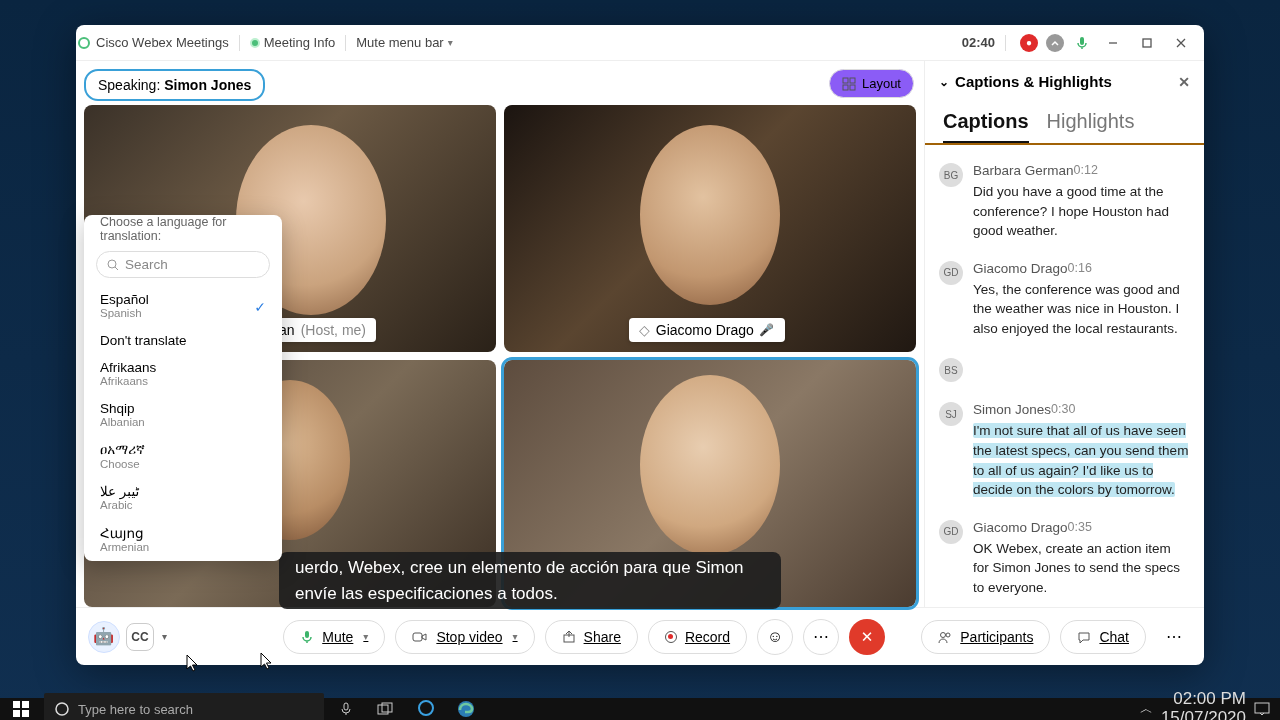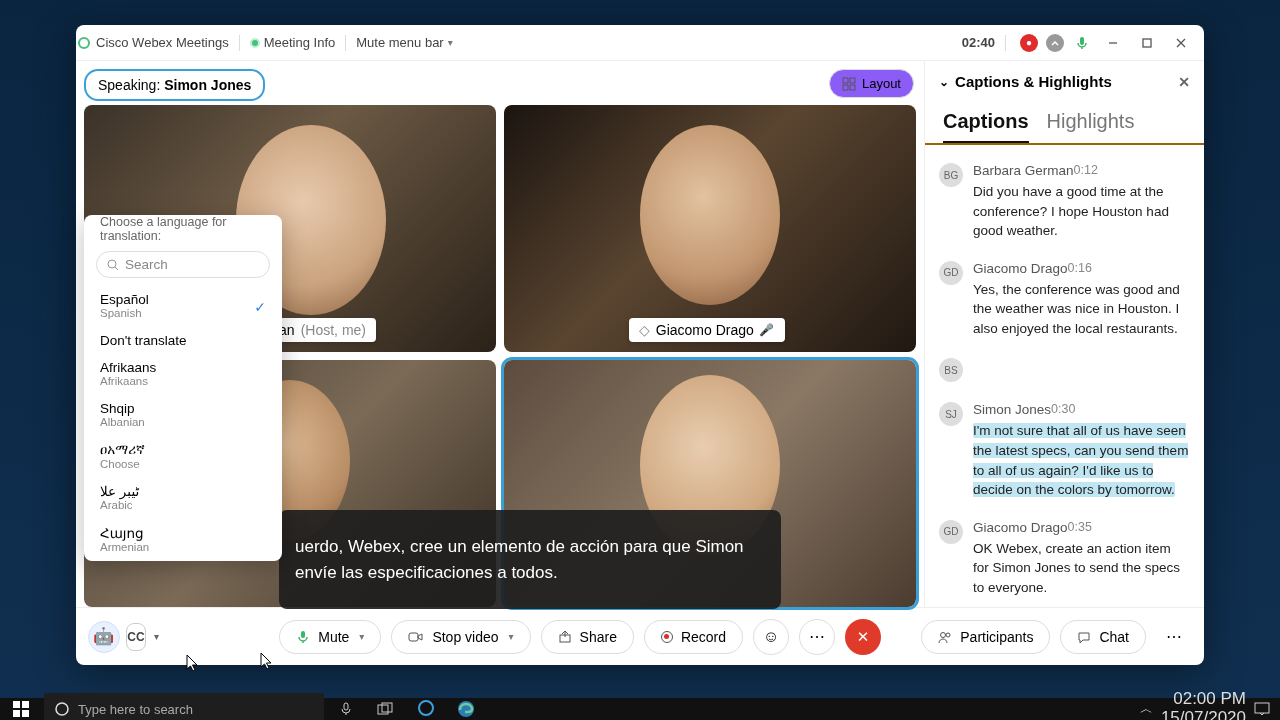--- a/index.html
+++ b/index.html
@@ -35,21 +35,21 @@
 .t4{background:linear-gradient(135deg,#5d4c3e 0%,#8a7865 50%,#4b3c30 100%);}
 .face{position:absolute;border-radius:50%;}
 .t1 .face{width:150px;height:190px;left:55%;top:8%;background:radial-gradient(circle at 45% 40%,#e8c9ad 0%,#caa37e 60%,#8a6040 100%);transform:translateX(-50%);}
 .t2 .face{width:140px;height:180px;left:50%;top:8%;background:radial-gradient(circle at 45% 40%,#e2c2a0 0%,#c29770 60%,#85593a 100%);transform:translateX(-50%);}
 .t3 .face{width:120px;height:160px;left:50%;top:8%;background:radial-gradient(circle at 45% 40%,#dbb892 0%,#b88d65 60%,#7a5236 100%);transform:translateX(-50%);}
 .t4 .face{width:140px;height:180px;left:50%;top:6%;background:radial-gradient(circle at 45% 40%,#e8cdb0 0%,#d0a880 60%,#8f6240 100%);transform:translateX(-50%);}
 .nametag{position:absolute;bottom:10px;left:10px;background:#fff;border-radius:4px;padding:4px 10px;font-size:14px;display:flex;align-items:center;gap:6px;box-shadow:0 1px 4px rgba(0,0,0,.2);}
 .nametag .host{color:#888;}
 .mic-muted{color:#d33;font-size:12px;}
 
-.caption-overlay{position:absolute;left:195px;right:135px;bottom:-2px;background:rgba(30,30,30,.92);color:#fff;border-radius:8px;padding:24px 16px;font-size:17px;line-height:1.5;z-index:30;}
+.caption-overlay{position:absolute;left:195px;right:135px;bottom:-2px;background:rgba(30,30,30,.92);color:#fff;border-radius:8px;padding:3px 16px;font-size:17px;line-height:1.5;z-index:30;}
 
 .lang-popup{position:absolute;left:8px;bottom:46px;width:198px;background:#fff;border-radius:8px;box-shadow:0 6px 24px rgba(0,0,0,.25);z-index:40;padding:0 0;font-size:13.5px;}
 .lang-popup .hdr{padding:0 16px 8px;color:#666;font-size:12.5px;}
 .lang-popup .search{margin:0 12px 8px;border:1px solid #ddd;border-radius:16px;padding:5px 10px;display:flex;align-items:center;gap:6px;color:#888;}
 .lang-popup .item{padding:6px 16px;display:flex;align-items:center;justify-content:space-between;}
 .lang-popup .item .sub{display:block;font-size:11.5px;color:#888;line-height:1.2;}
 .lang-popup .check{color:#2a7de1;font-size:14px;}
 
 .panel{width:280px;border-left:1px solid #eee;display:flex;flex-direction:column;}
 .panel-hdr{display:flex;align-items:center;padding:12px 14px;font-size:15px;font-weight:700;}
@@ -63,24 +63,24 @@
 .avatar{flex:0 0 24px;width:24px;height:24px;border-radius:50%;background:#ddd;color:#666;font-size:10px;display:flex;align-items:center;justify-content:center;}
 .cap-body{flex:1;font-size:13.5px;}
 .cap-top{display:flex;justify-content:flex-start;color:#555;margin-bottom:4px;}
 .cap-top .tm{color:#888;font-size:12.5px;}
 .cap-text{color:#222;line-height:1.45;}
 .hl{background:#bfe6f2;border-radius:2px;}
 
 .toolbar{height:58px;display:flex;align-items:center;padding:0 12px;gap:10px;border-top:1px solid #eee;}
 .left-tools{display:flex;align-items:center;gap:6px;}
 .assistant-btn{width:32px;height:32px;border-radius:50%;background:#e9f1ff;display:flex;align-items:center;justify-content:center;font-size:17px;border:1px solid #d0e0ff;}
-.cc-btn{width:20px;height:28px;border:1px solid #ccc;border-radius:8px;display:flex;align-items:center;justify-content:center;font-size:12px;font-weight:700;color:#444;}
+.cc-btn{width:28px;height:28px;border:1px solid #ccc;border-radius:8px;display:flex;align-items:center;justify-content:center;font-size:12px;font-weight:700;color:#444;}
 .cc-caret{font-size:10px;color:#666;margin-left:2px;}
 .center-tools{margin-left:auto;margin-right:auto;display:flex;align-items:center;gap:10px;position:relative;left:40px;}
-.pill{border:1px solid #ddd;border-radius:22px;padding:8px 16px;font-size:14px;display:flex;align-items:center;gap:8px;background:#fff;}
+.pill{border:1px solid #ddd;border-radius:22px;padding:8px 16px;font-size:14px;display:flex;align-items:center;gap:8px;background:#fff;text-decoration:underline;}
 .pill .caret{font-size:10px;color:#777;margin-left:2px;}
 .more-btn{width:36px;height:36px;border:1px solid #ddd;border-radius:50%;display:flex;align-items:center;justify-content:center;font-size:16px;}
 .end-btn{width:36px;height:36px;border-radius:50%;background:#e03a2a;color:#fff;display:flex;align-items:center;justify-content:center;font-size:15px;}
 .right-tools{display:flex;align-items:center;gap:10px;}
 
 .cursor{position:absolute;width:14px;height:20px;z-index:100;}
 
 .taskbar{position:absolute;left:0;right:0;bottom:0;height:22px;background:#111;display:flex;align-items:center;color:#ddd;font-size:13px;}
 .taskbar .start{width:42px;display:flex;justify-content:center;align-items:center;}
 .taskbar .search{display:flex;align-items:center;gap:8px;background:#1e1e1e;border-radius:2px;flex:0 0 280px;height:32px;margin:0 2px;padding:0 10px;color:#aaa;}

